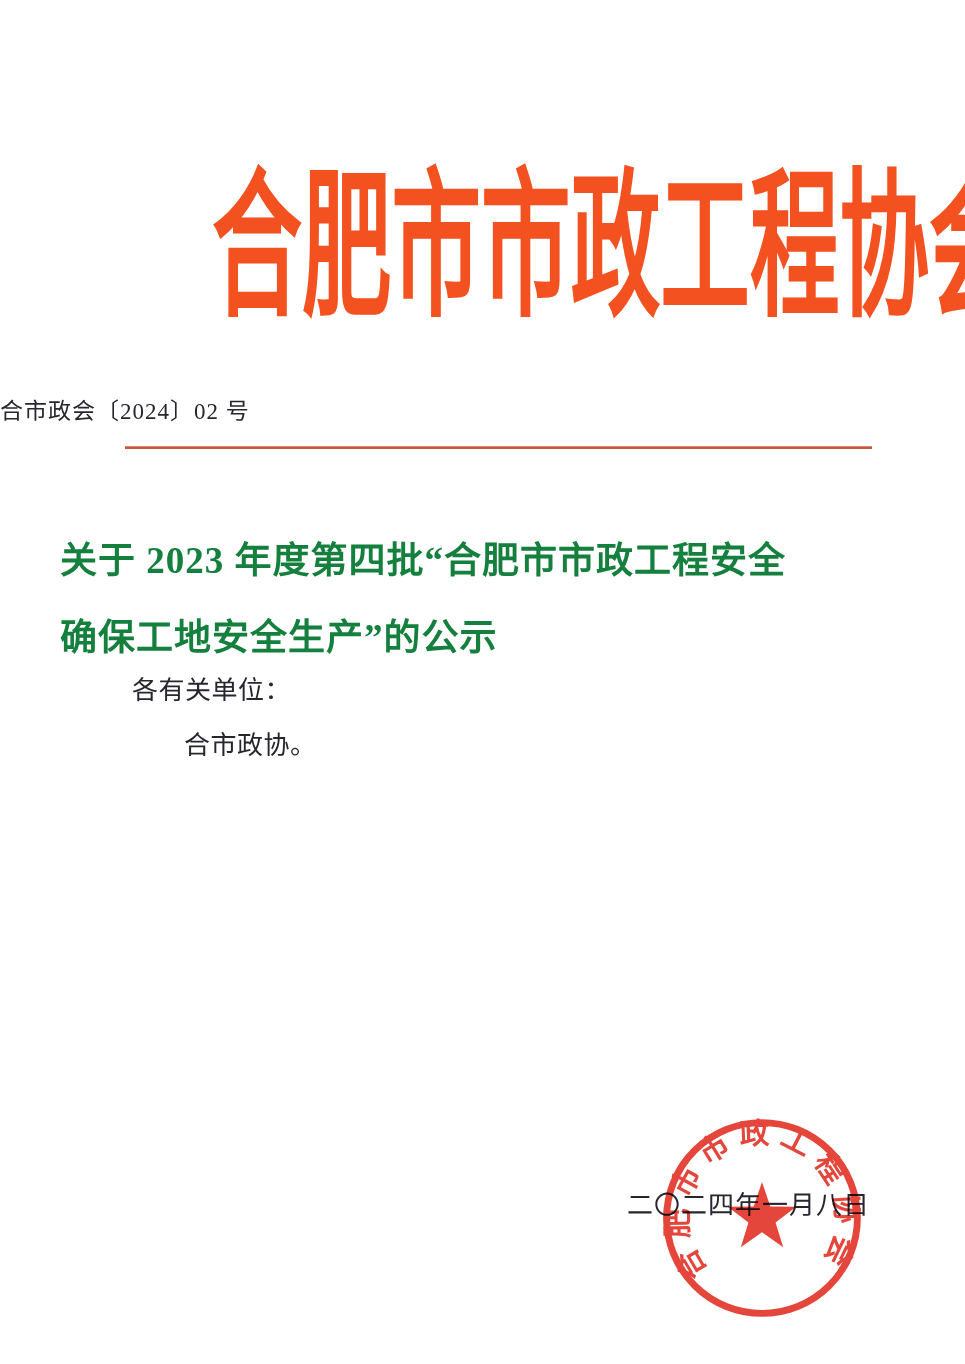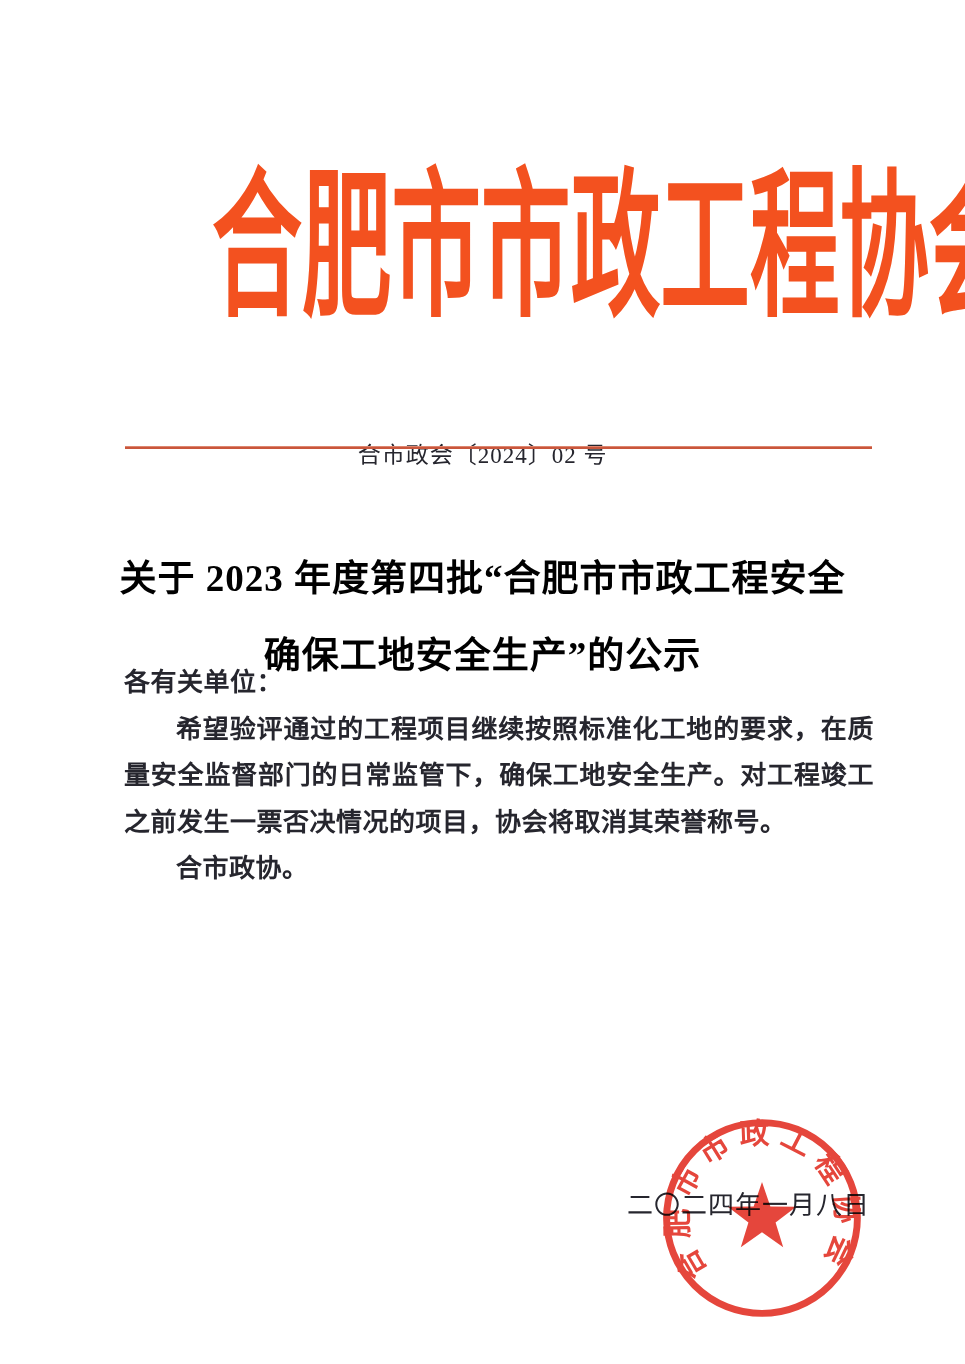--- a/index.html
+++ b/index.html
@@ -32,53 +32,52 @@
     font-weight:bold;
     color:var(--header-red,#f3511f);
     transform:scaleX(0.56);
     transform-origin:50% 50%;
     white-space:nowrap;
     letter-spacing:0;
   }
   .doc-number{
     position:absolute;
     top:392px;left:0;right:0;
-    text-align:center;
+    text-align:left;
     font-size:23px;
     letter-spacing:1px;
     color:var(--text-dark,#26262e);
-    margin-top:44px;
   }
   .red-rule{
     position:absolute;
     top:446px;left:125px;
     width:747px;height:3px;
     background:linear-gradient(to bottom,#e9a18c 0%,var(--rule-red,#c9563c) 45%,var(--rule-red,#c9563c) 100%);
   }
   .doc-title{
     position:absolute;
-    top:540px;left:60px;right:60px;
-    text-align:center;
+    top:522px;left:60px;right:60px;
+    text-align:left;
     font-size:37px;
     font-weight:bold;
-    color:#000000;
+    color:#15803d;
     line-height:77px;
     letter-spacing:1px;
   }
   .doc-body{
     position:absolute;
     top:660px;left:124px;
     width:750px;
     font-size:26px;
     line-height:46.5px;
     text-align:justify;
     letter-spacing:0.5px;
     color:var(--text-dark,#26262e);
   }
-  .doc-body p{margin:0;font-weight:bold;}
+  .doc-body p{margin:8px;}
   .doc-body p.indent{text-indent:2em;}
   .issue-date{
     position:absolute;
     top:1184px;
     right:95px;
     font-size:26px;
     letter-spacing:1px;
     color:var(--text-dark,#26262e);
   }
   .seal{
@@ -111,21 +110,20 @@
 
   <div class="red-rule"></div>
 
   <div class="doc-title">
     <div>关于 2023 年度第四批“合肥市市政工程安全</div>
     <div>确保工地安全生产”的公示</div>
   </div>
 
   <div class="doc-body">
     <p>各有关单位：</p>
-    <p class="indent">希望验评通过的工程项目继续按照标准化工地的要求，在质量安全监督部门的日常监管下，确保工地安全生产。对工程竣工之前发生一票否决情况的项目，协会将取消其荣誉称号。</p>
     <p class="indent">合市政协。</p>
   </div>
 
   <div class="issue-date">二〇二四年一月八日</div>
 
   <svg class="seal" viewBox="0 0 200 200" aria-hidden="true">
     <circle class="ring" cx="100" cy="100" r="90" fill="none" stroke-width="6.5"></circle>
     <polygon class="star" points="100,66 107.9,89.1 132.3,89.5 112.8,104.2 120,127.5 100,113.5 80,127.5 87.2,104.2 67.7,89.5 92.1,89.1"></polygon>
     <g transform="rotate(-45 100 100)">
       <path id="seal-arc" d="M 30,100 A 70,70 0 1 1 170,100 A 70,70 0 1 1 30,100" fill="none"></path>

